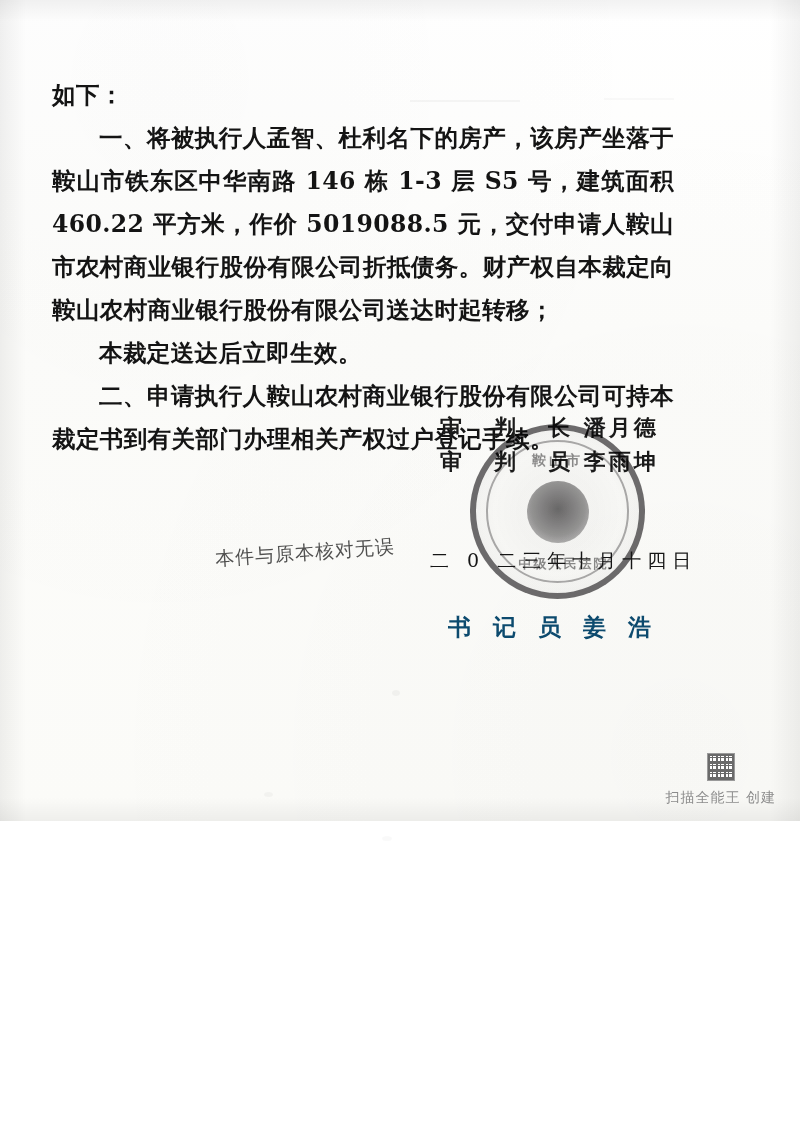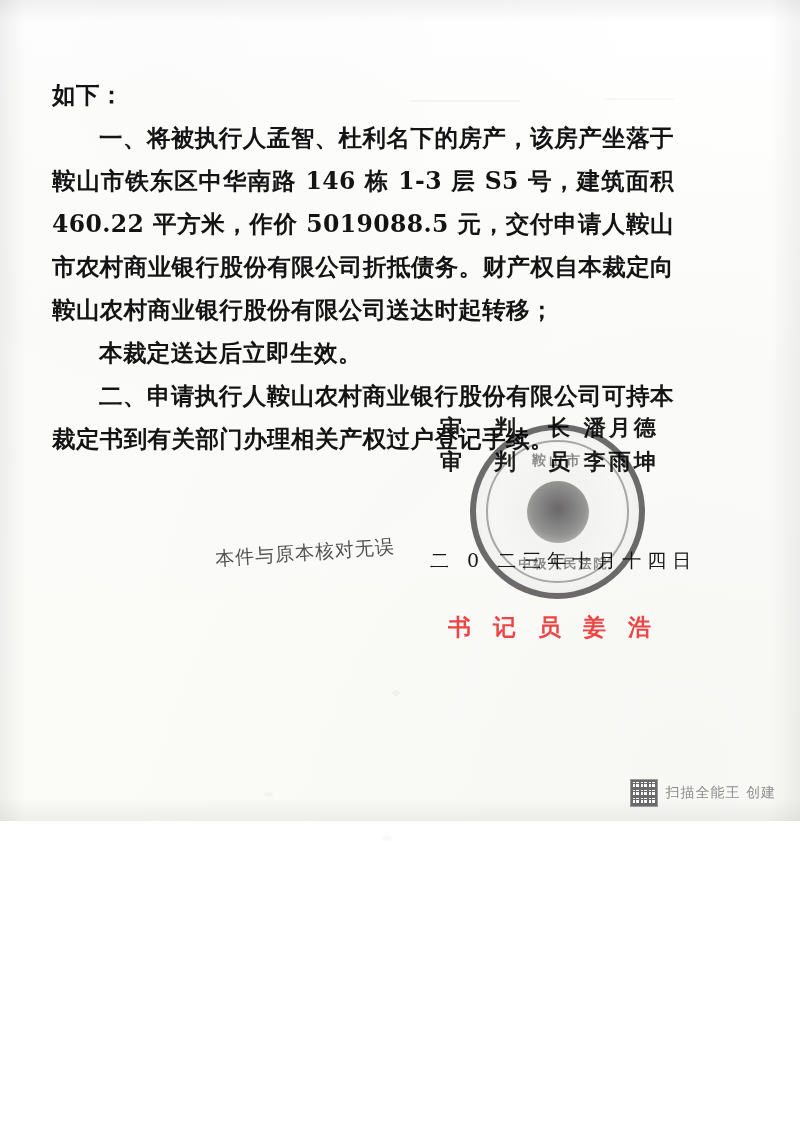--- a/index.html
+++ b/index.html
@@ -113,21 +113,21 @@
     font-weight: 400;
     letter-spacing: 6px;
     white-space: nowrap;
   }
 
   .clerk-line {
     position: absolute;
     left: 448px;
     top: 612px;
     font-size: 23px;
-    color: #ef4444;
+    color: #0c4a6e;
     font-weight: 600;
     letter-spacing: 7px;
     white-space: nowrap;
   }
 
   
   .handwriting {
     position: absolute;
     left: 215px;
     top: 540px;
@@ -186,20 +186,21 @@
     position: absolute;
     right: 24px;
     bottom: 14px;
     display: flex;
     align-items: center;
     gap: 8px;
     color: #8c8c8c;
     font-family: "DejaVu Sans", "Liberation Sans", sans-serif;
     font-size: 14px;
     letter-spacing: 1px;
+    flex-direction: column;
   }
   .qr {
     width: 28px;
     height: 28px;
     background-color: #fff;
     background-image:
       linear-gradient(90deg, #6a6a6a 25%, transparent 25%, transparent 50%, #6a6a6a 50%, #6a6a6a 62%, transparent 62%),
       linear-gradient(0deg, #6a6a6a 18%, transparent 18%, transparent 44%, #6a6a6a 44%, #6a6a6a 58%, transparent 58%, transparent 78%, #6a6a6a 78%);
     background-size: 8px 8px, 8px 8px;
     border: 1px solid #9a9a9a;

